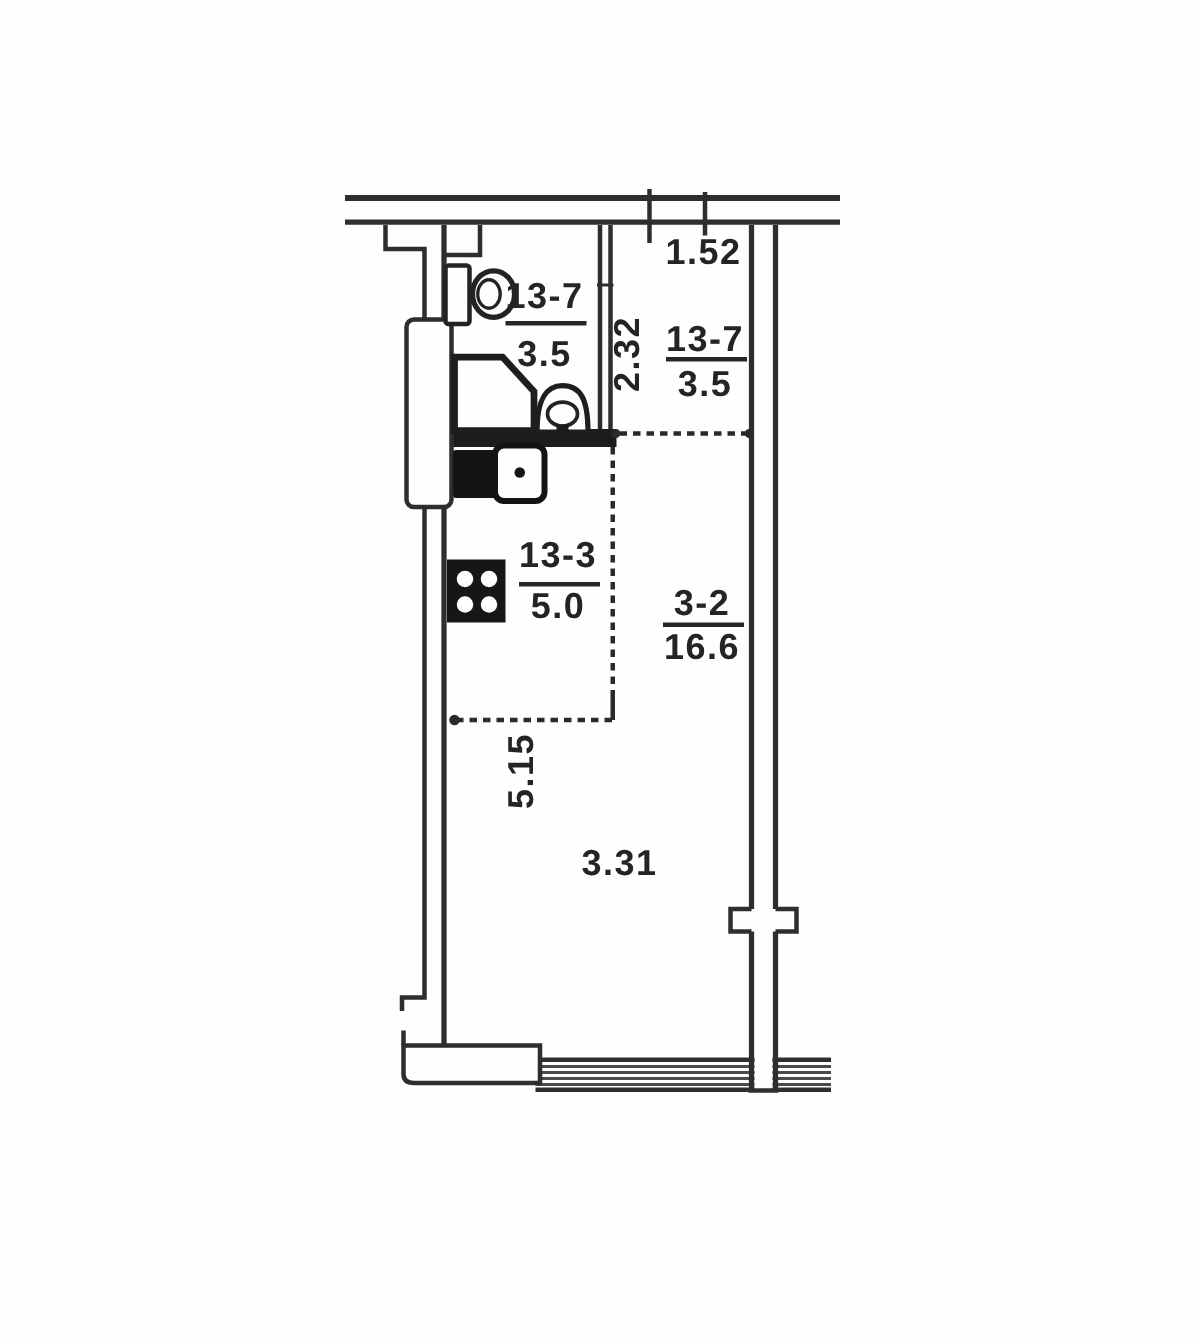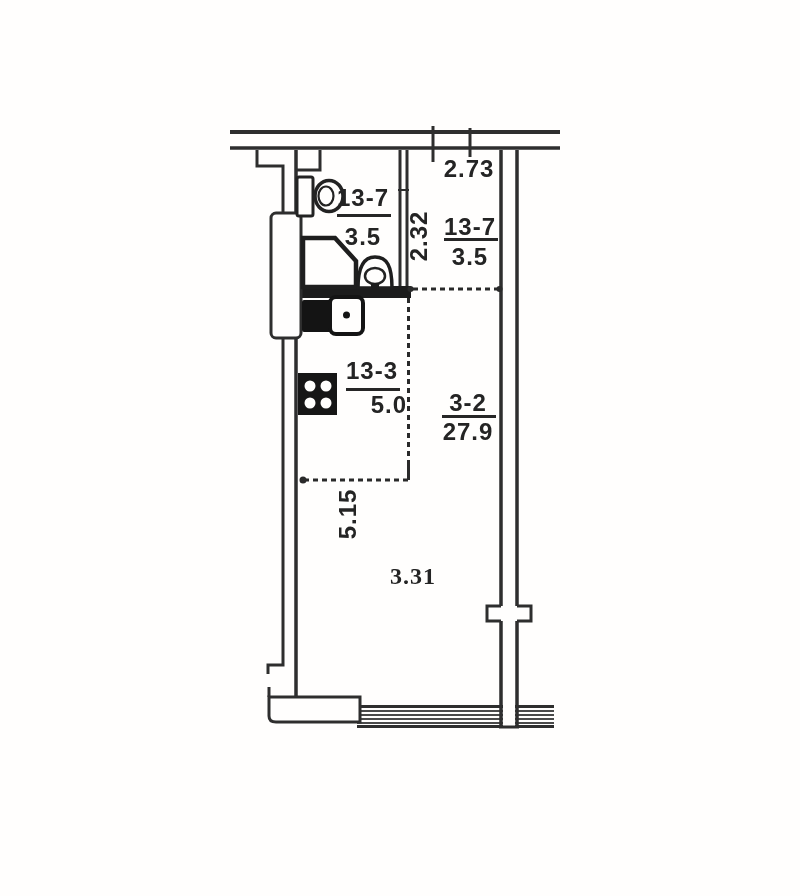--- a/index.html
+++ b/index.html
@@ -117,27 +117,27 @@
 
   <div class="room-label" style="left:435px;top:0;">
     <div class="txt" style="left:0;top:214px;">13-7</div>
     <div class="rule" style="left:9px;top:238px;width:54px;"></div>
     <div class="txt" style="left:0;top:244px;">3.5</div>
   </div>
 
   <div class="room-label" style="left:337px;top:0;">
     <div class="txt" style="left:0;top:358px;">13-3</div>
     <div class="rule" style="left:9px;top:388px;width:54px;"></div>
-    <div class="txt" style="left:0;top:392px;text-align:right;">5.0</div>
+    <div class="txt" style="left:0;top:392px;">5.0</div>
   </div>
 
   <div class="room-label" style="left:433px;top:0;">
     <div class="txt" style="left:0;top:390px;">3-2</div>
     <div class="rule" style="left:9px;top:415px;width:54px;"></div>
-    <div class="txt" style="left:0;top:419px;">27.9</div>
+    <div class="txt" style="left:0;top:419px;">16.6</div>
   </div>
 
-  <div class="txt" style="left:434px;top:156px;">2.73</div>
+  <div class="txt" style="left:434px;top:156px;">1.52</div>
   <div class="txt vert" style="left:384px;top:223px;">2.32</div>
   <div class="txt vert" style="left:313px;top:501px;">5.15</div>
-  <div class="txt" style="left:378px;top:563px;font-family:Liberation Serif, serif;">3.31</div>
+  <div class="txt" style="left:378px;top:563px;">3.31</div>
 
 </div>
 
 </body></html>

